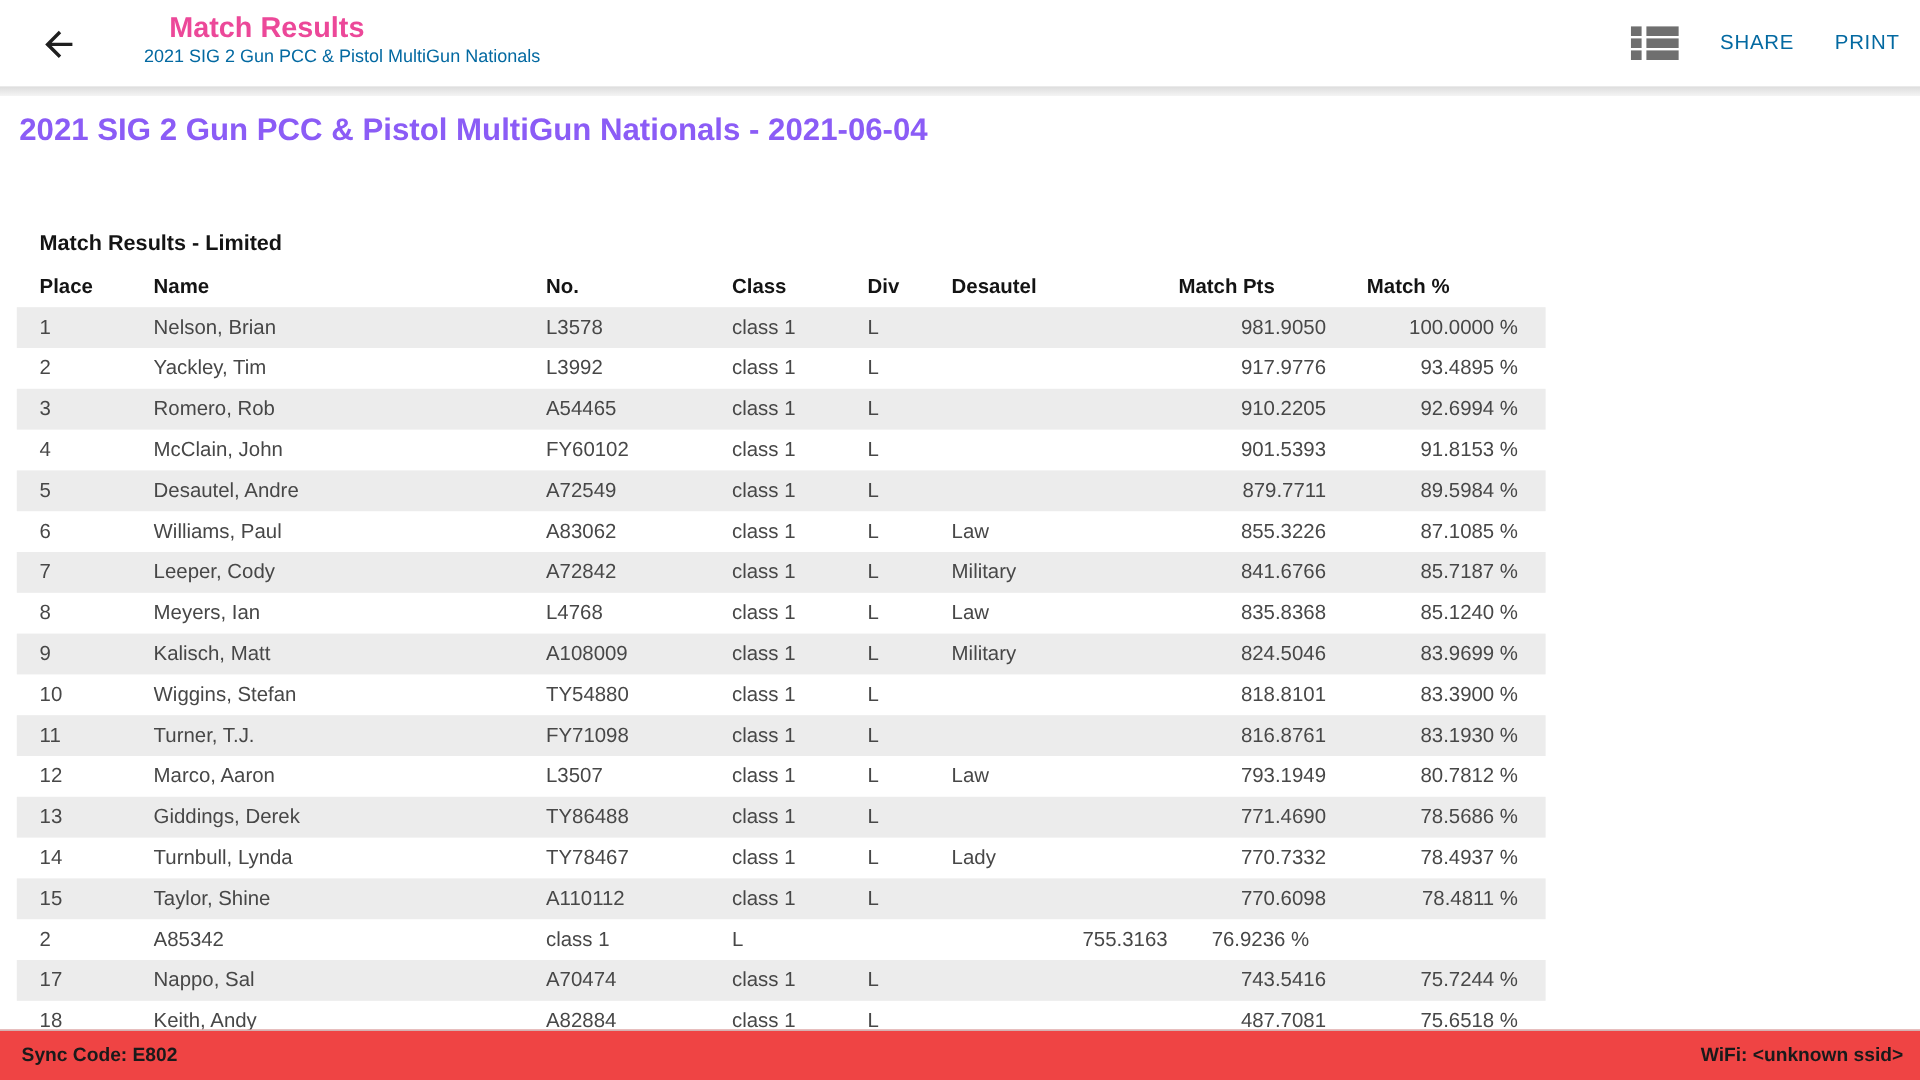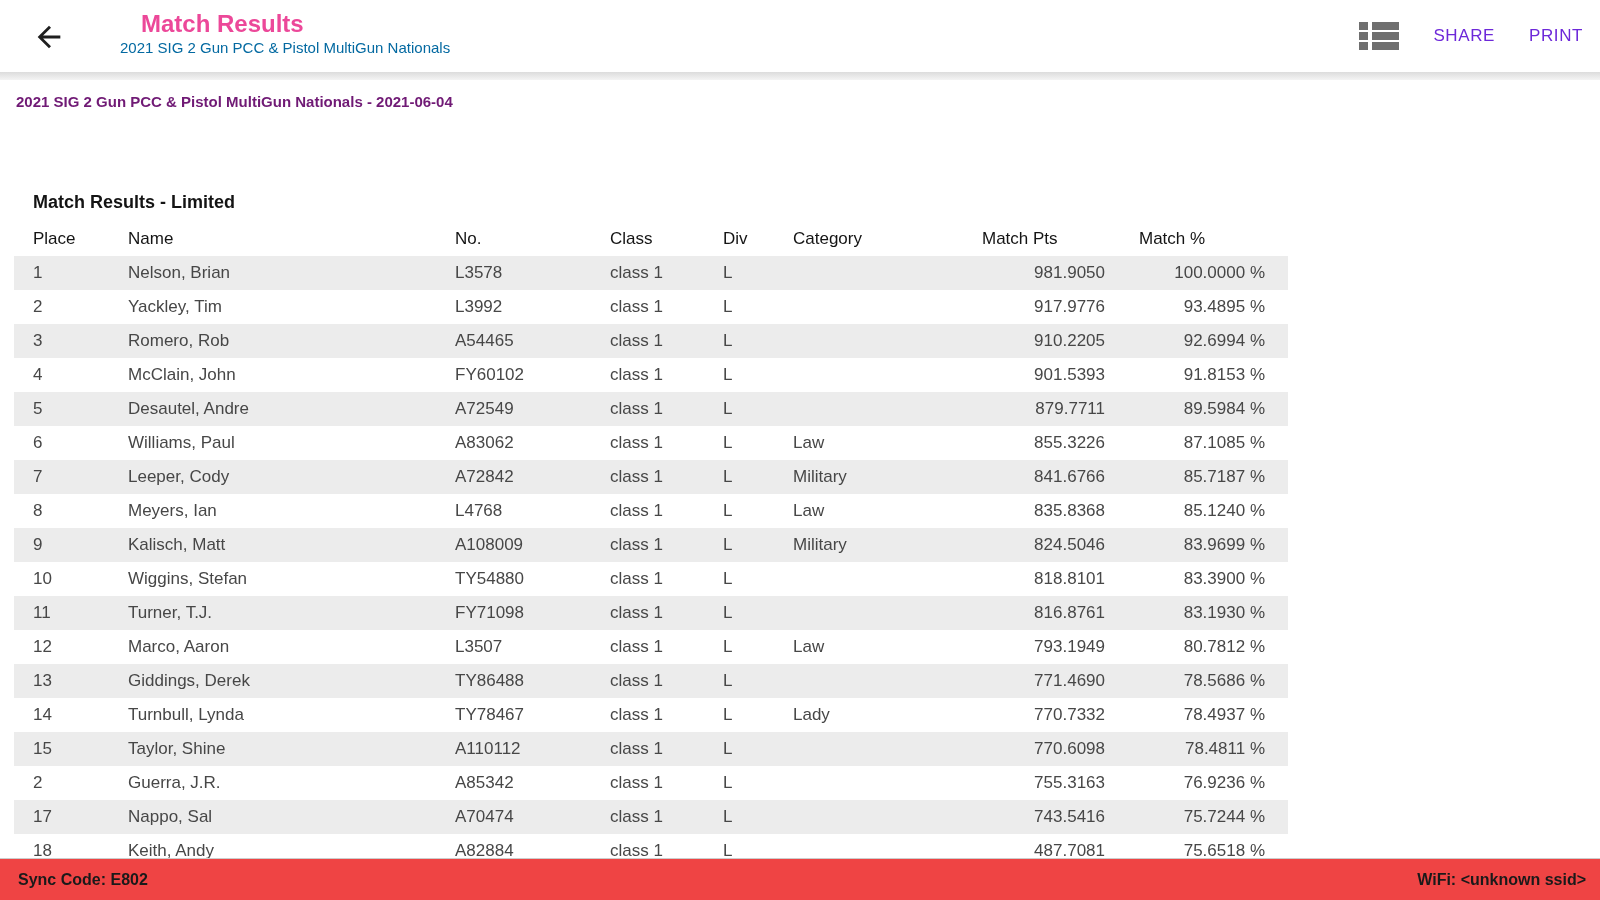--- a/index.html
+++ b/index.html
@@ -7,34 +7,34 @@
     position:relative;width:1600px;height:900px;overflow:hidden;background:#fff;
     font-family:"Liberation Sans", sans-serif;color:#141414;
   }
   
   .appbar{position:absolute;left:0;top:0;width:1600px;height:72px;background:#fff;}
   .back-btn{position:absolute;left:32px;top:20px;width:34px;height:34px;cursor:pointer;}
   .titles{position:absolute;left:120px;top:13px;}
   .appbar-title{font-size:24px;font-weight:700;color:#ec4899;line-height:22px;margin-left:21px;}
   .appbar-subtitle{font-size:15px;font-weight:400;color:#0369a1;line-height:22px;margin-top:2px;}
   .appbar-actions{position:absolute;right:17px;top:0;height:72px;display:flex;align-items:center;gap:34px;}
-  .action-text{font-size:17px;font-weight:500;letter-spacing:0.6px;color:#6d28d9;cursor:pointer;}
+  .action-text{font-size:17px;font-weight:500;letter-spacing:0.6px;color:#0369a1;cursor:pointer;}
   .list-icon{width:40px;height:32px;cursor:pointer;display:block;}
   .appbar-divider{position:absolute;left:0;top:72px;width:1600px;height:8px;
     background:linear-gradient(#dcdcdc,#f4f4f4);}
   
-  .page-heading{position:absolute;left:16px;top:93px;font-size:15px;font-weight:700;color:#701a75;}
+  .page-heading{position:absolute;left:16px;top:93px;font-size:26px;font-weight:700;color:#8b5cf6;}
   .section-title{position:absolute;left:33px;top:192px;font-size:18px;font-weight:700;color:#141414;}
   
   .thead,.trow{
     display:grid;
     grid-template-columns:114px 327px 155px 113px 70px 189px 132px 174px;
     width:1274px;height:34px;line-height:34px;font-size:17px;white-space:nowrap;
   }
-  .thead{position:absolute;left:14px;top:222px;font-weight:400;color:#141414;}
+  .thead{position:absolute;left:14px;top:222px;font-weight:700;color:#141414;}
   .rows{position:absolute;left:14px;top:256px;width:1274px;}
   .trow{color:#474747;}
   .trow.stripe{background:#ececec;}
   .cell{overflow:hidden;}
   .c-place,.h-place{padding-left:19px;}
   .c-pts{text-align:right;padding-right:9px;}
   .c-pct{text-align:right;padding-right:23px;}
   .h-pct{padding-left:25px;}
   
   .statusbar{position:absolute;left:0;top:858px;width:1600px;height:42px;background:#ef4444;
@@ -76,21 +76,21 @@
 
   <div class="page-heading">2021 SIG 2 Gun PCC &amp; Pistol MultiGun Nationals - 2021-06-04</div>
   <div class="section-title">Match Results - Limited</div>
 
   <div class="thead">
     <div class="cell h-place">Place</div>
     <div class="cell">Name</div>
     <div class="cell">No.</div>
     <div class="cell">Class</div>
     <div class="cell">Div</div>
-    <div class="cell">Category</div>
+    <div class="cell">Desautel</div>
     <div class="cell">Match Pts</div>
     <div class="cell h-pct">Match %</div>
   </div>
 
   <div class="rows">
       <div class="trow stripe">
         <div class="cell c-place">1</div>
         <div class="cell">Nelson, Brian</div>
         <div class="cell">L3578</div>
         <div class="cell">class 1</div>
@@ -234,21 +234,20 @@
         <div class="cell">Taylor, Shine</div>
         <div class="cell">A110112</div>
         <div class="cell">class 1</div>
         <div class="cell">L</div>
         <div class="cell"></div>
         <div class="cell c-pts">770.6098</div>
         <div class="cell c-pct">78.4811 %</div>
       </div>
       <div class="trow">
         <div class="cell c-place">2</div>
-        <div class="cell">Guerra, J.R.</div>
         <div class="cell">A85342</div>
         <div class="cell">class 1</div>
         <div class="cell">L</div>
         <div class="cell"></div>
         <div class="cell c-pts">755.3163</div>
         <div class="cell c-pct">76.9236 %</div>
       </div>
       <div class="trow stripe">
         <div class="cell c-place">17</div>
         <div class="cell">Nappo, Sal</div>

